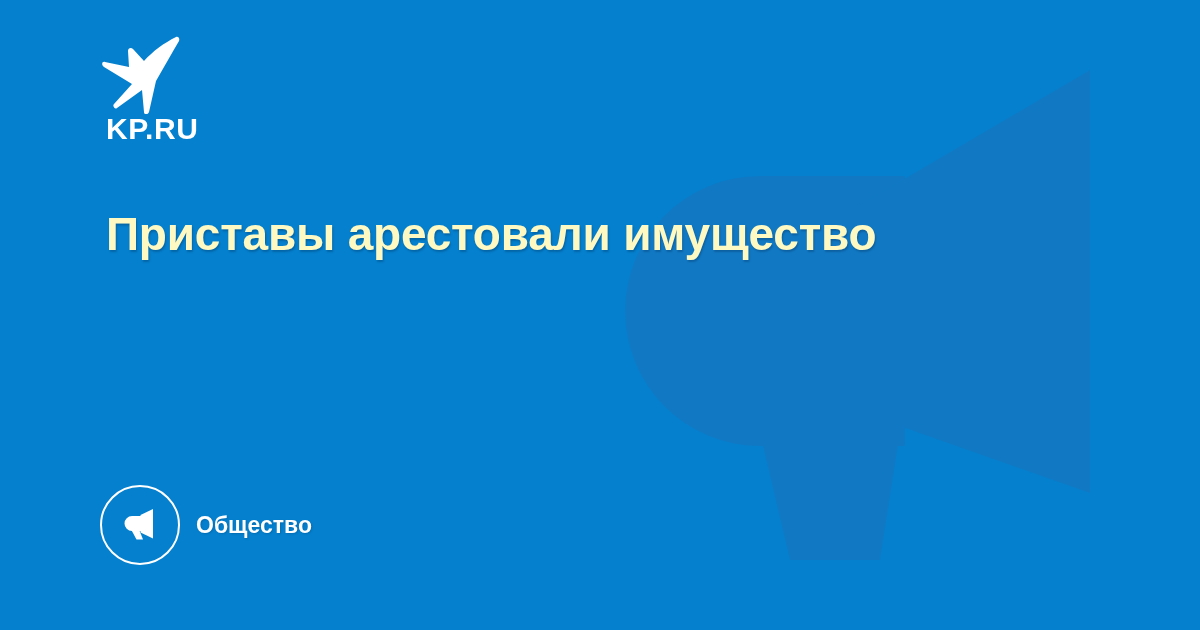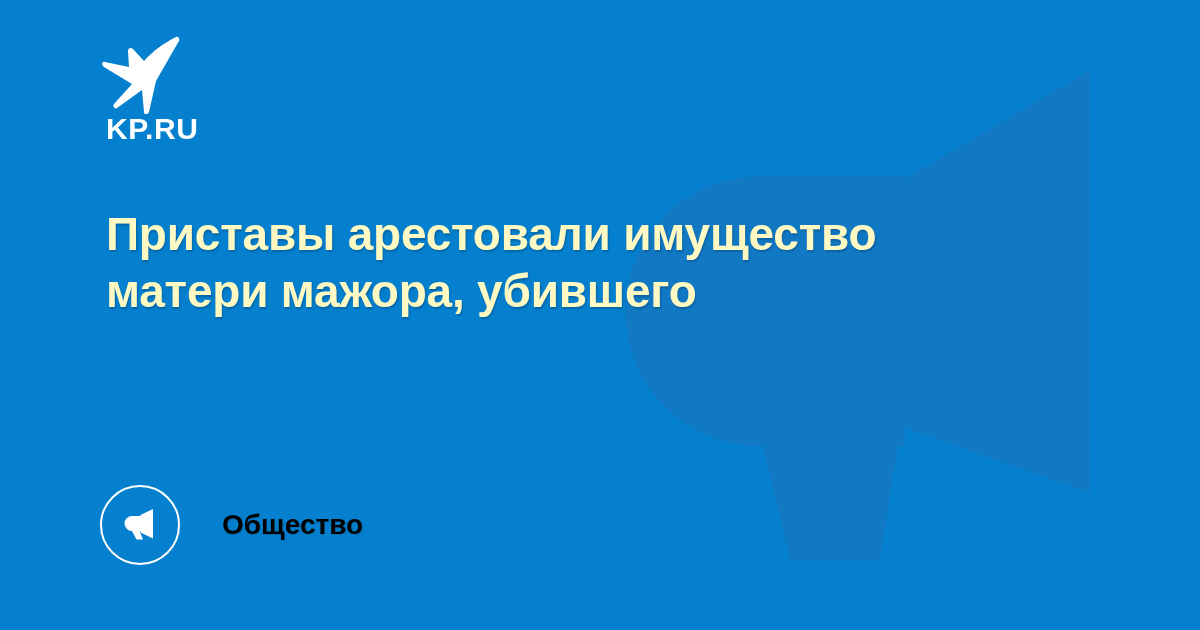--- a/index.html
+++ b/index.html
@@ -92,23 +92,23 @@
   .category-badge svg {
     position: absolute;
     left: 50%;
     top: 50%;
     transform: translate(-50%, -50%);
     width: 44px;
     height: 44px;
     display: block;
   }
   .category-label {
-    margin-left: 42px;
-    color: #000000;
-    font-size: 28px;
+    margin-left: 16px;
+    color: #ffffff;
+    font-size: 23px;
     font-weight: bold;
     line-height: 1;
     white-space: nowrap;
     text-shadow: 1px 1px 2px rgba(0, 40, 80, 0.22);
   }
 </style>
 </head>
 <body>
 
 <div class="card">
@@ -147,21 +147,20 @@
                  L 54 47
                  C 62 33 70 19 77 7
                  C 78 4 76 2 74 3 Z"></path>
       </g>
     </svg>
     <div class="brand-name">KP.RU</div>
   </div>
 
   <h1 class="headline">
     <span class="headline-line">Приставы арестовали имущество</span>
-    <span class="headline-line">матери мажора, убившего</span>
   </h1>
 
   <div class="category">
     <div class="category-badge">
       <svg viewBox="0 0 44 44" aria-hidden="true">
         <g fill="#ffffff">
 
           <path d="M 11.5 23.5 L 18.5 20 L 25 36.5 L 18.5 36.5 Z"></path>
 
           <path d="M 14 13 L 23 13 L 23 28 L 14 28 A 7.5 7.5 0 0 1 14 13 Z"></path>

